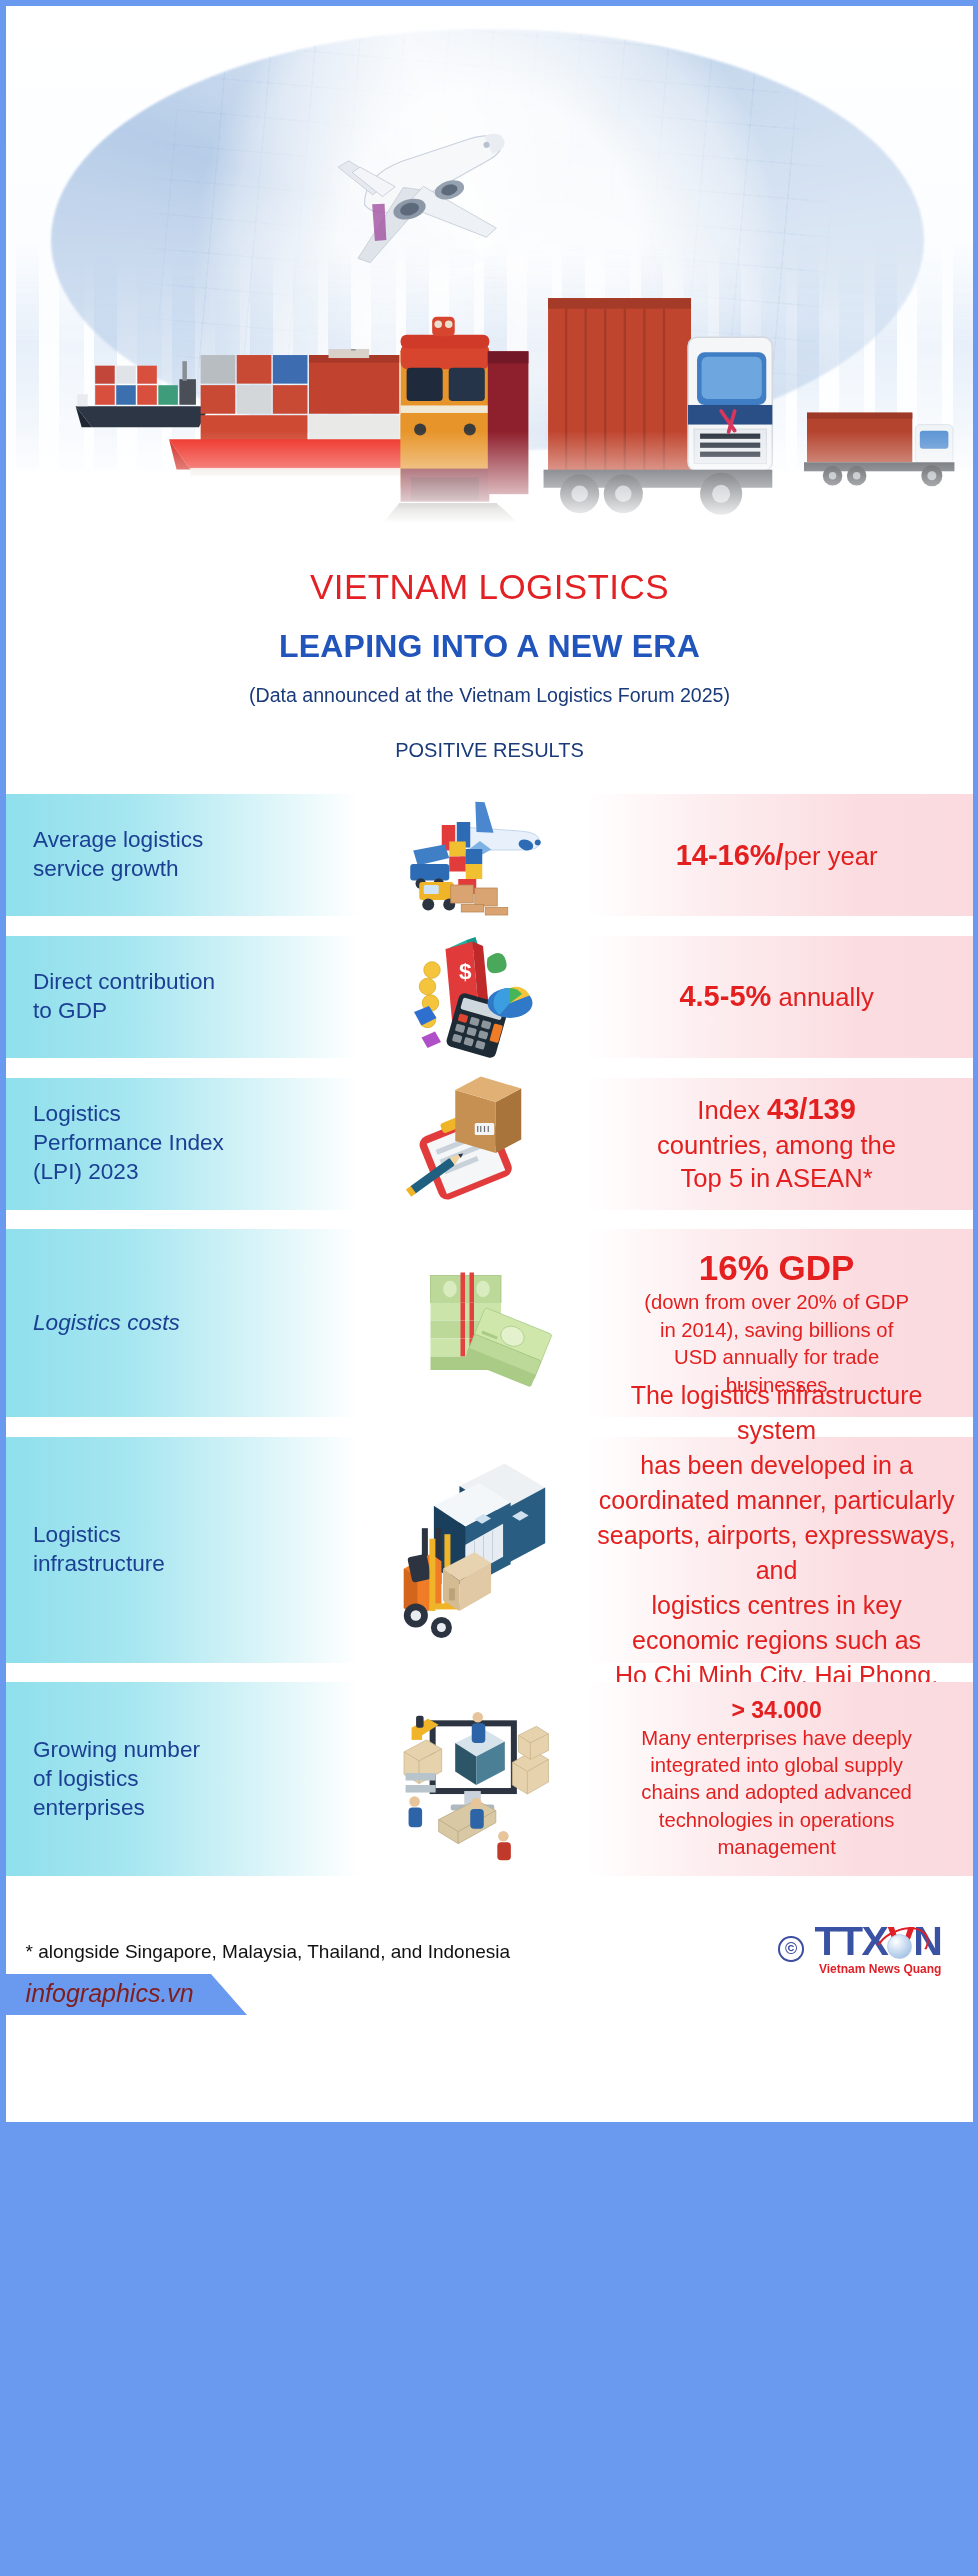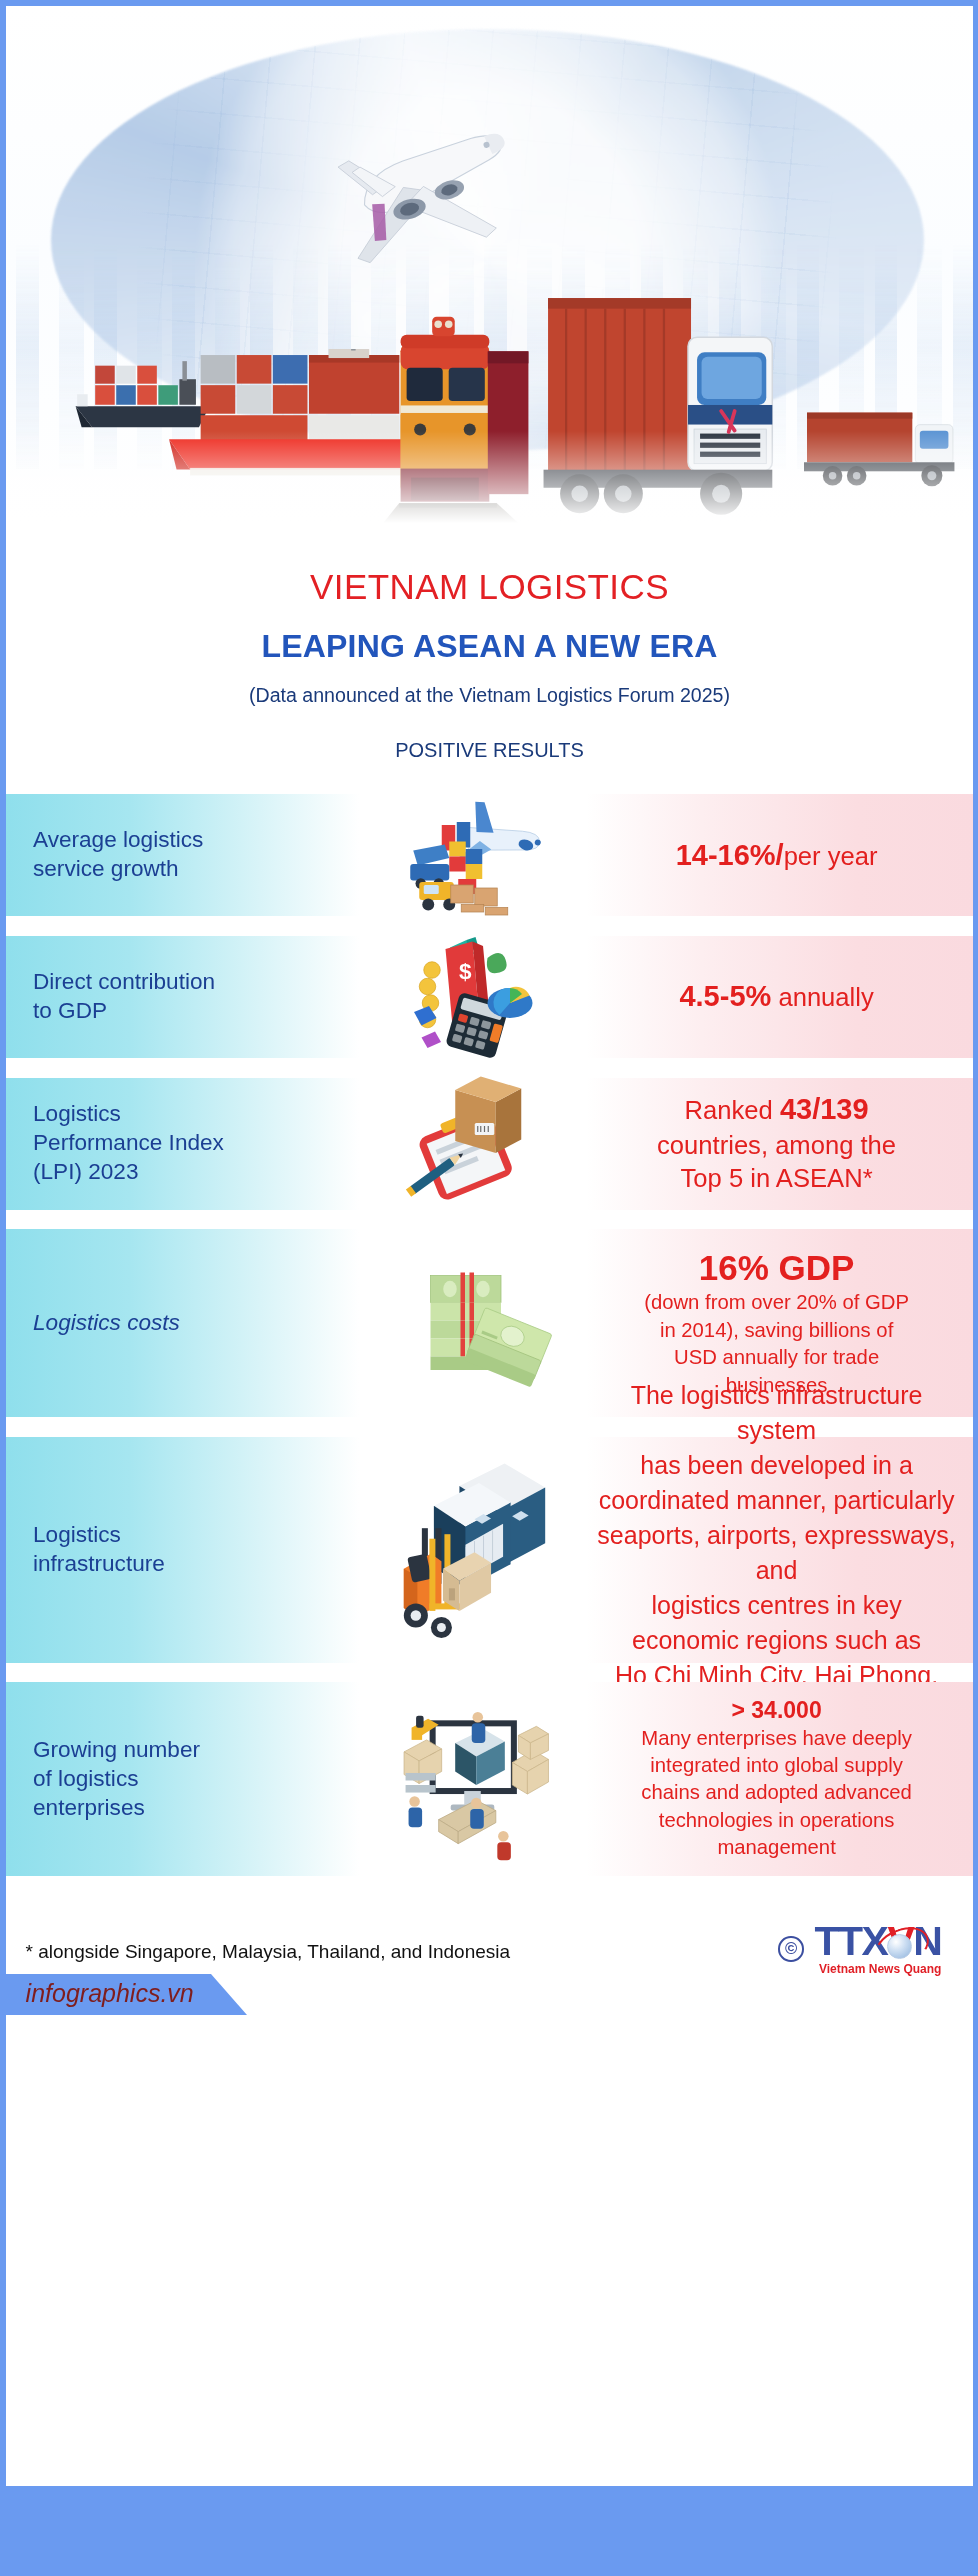--- a/index.html
+++ b/index.html
@@ -5,21 +5,21 @@
   * { box-sizing: border-box; margin: 0; padding: 0; }
   body {
     width: 979px; height: 2576px;
     background: #6a9af0;
     font-family: "Liberation Sans", sans-serif;
     overflow: hidden;
   }
   .page {
     position: absolute;
     left: 6px; top: 6px;
-    width: 967px; height: 2480px;
+    width: 967px; height: 2116px;
     background: #ffffff;
   }
 
   
   .hero {
     position: relative;
     width: 100%; height: 553px;
     overflow: hidden;
     background:
       radial-gradient(ellipse 467px 316px at 50% 40%, #ffffff 0%, #ffffff 38%, rgba(255,255,255,0.25) 62%, rgba(255,255,255,0) 80%),
@@ -283,21 +283,21 @@
         <circle cx="70" cy="94" r="5" fill="#9aa1a9"></circle>
       <circle cx="170" cy="94" r="14" fill="#24282e"></circle>
         <circle cx="170" cy="94" r="6" fill="#9aa1a9"></circle>
     </svg>
 
     <div class="hero-fade"></div>
   </div>
 
   <div class="titles">
     <div class="t-main">VIETNAM LOGISTICS</div>
-    <div class="t-sub">LEAPING ASEAN A NEW ERA</div>
+    <div class="t-sub">LEAPING INTO A NEW ERA</div>
     <div class="t-note">(Data announced at the Vietnam Logistics Forum 2025)</div>
     <div class="t-section">POSITIVE RESULTS</div>
   </div>
 
   <div class="rows">
 
     <div class="row r1">
       <div class="left">
         <span style="white-space: pre-line;">Average logistics
 service growth</span>
@@ -426,21 +426,21 @@
             <g transform="rotate(-36 40 126)">
               <rect x="10" y="118" width="66" height="12" rx="2" fill="#1f5f80"></rect>
               <path d="M76 118 l16 6 l-16 6 Z" fill="#f0d4a0"></path>
               <path d="M88 121 l6 3 l-6 3 Z" fill="#2b3440"></path>
               <rect x="4" y="118" width="8" height="12" fill="#f0b429"></rect>
             </g>
           </svg>
         </div>
       </div>
       <div class="right">
-        <div class="val"><span>Ranked </span><b>43/139</b></div>
+        <div class="val"><span>Index </span><b>43/139</b></div>
         <div class="val" style="white-space:pre-line;">countries, among the
 Top 5 in ASEAN*</div>
       </div>
     </div>
 
     <div class="row r4">
       <div class="left">
         <span style="white-space: pre-line; font-style: italic;">Logistics costs</span>
       </div>
       <div class="mid">

